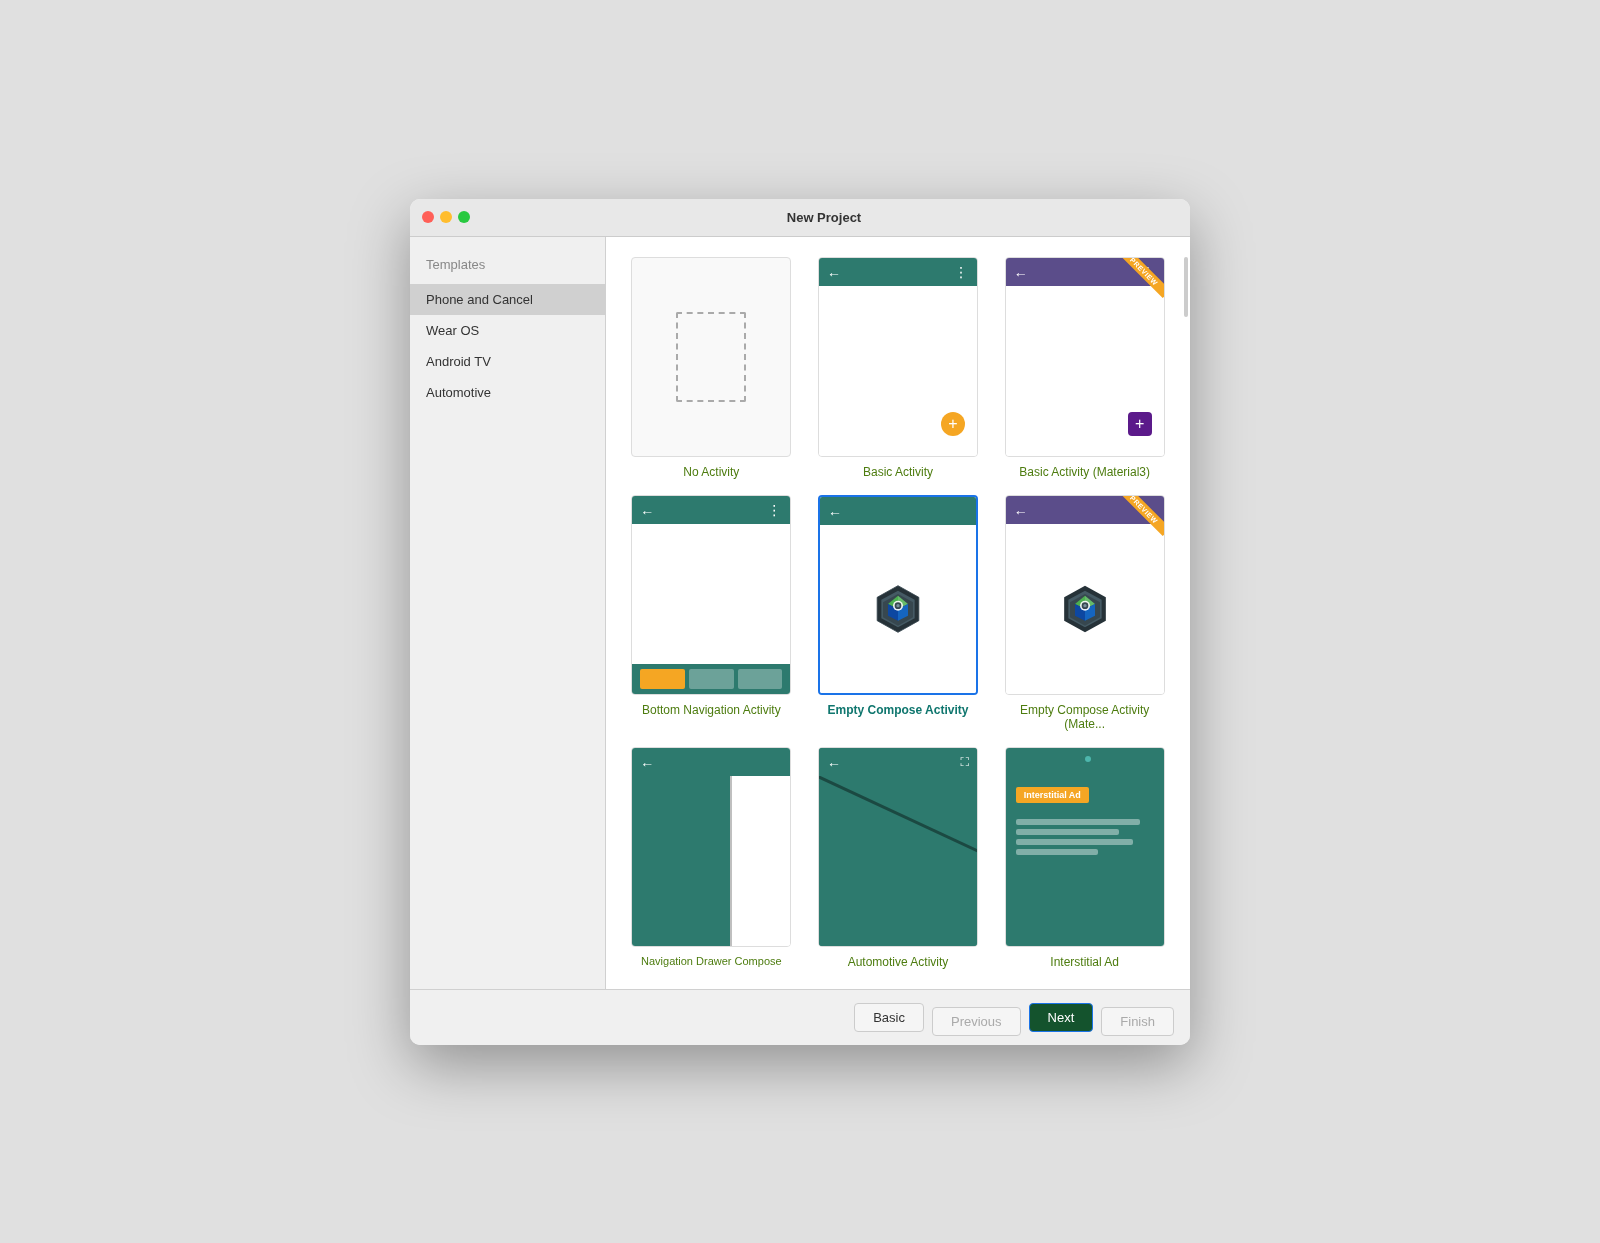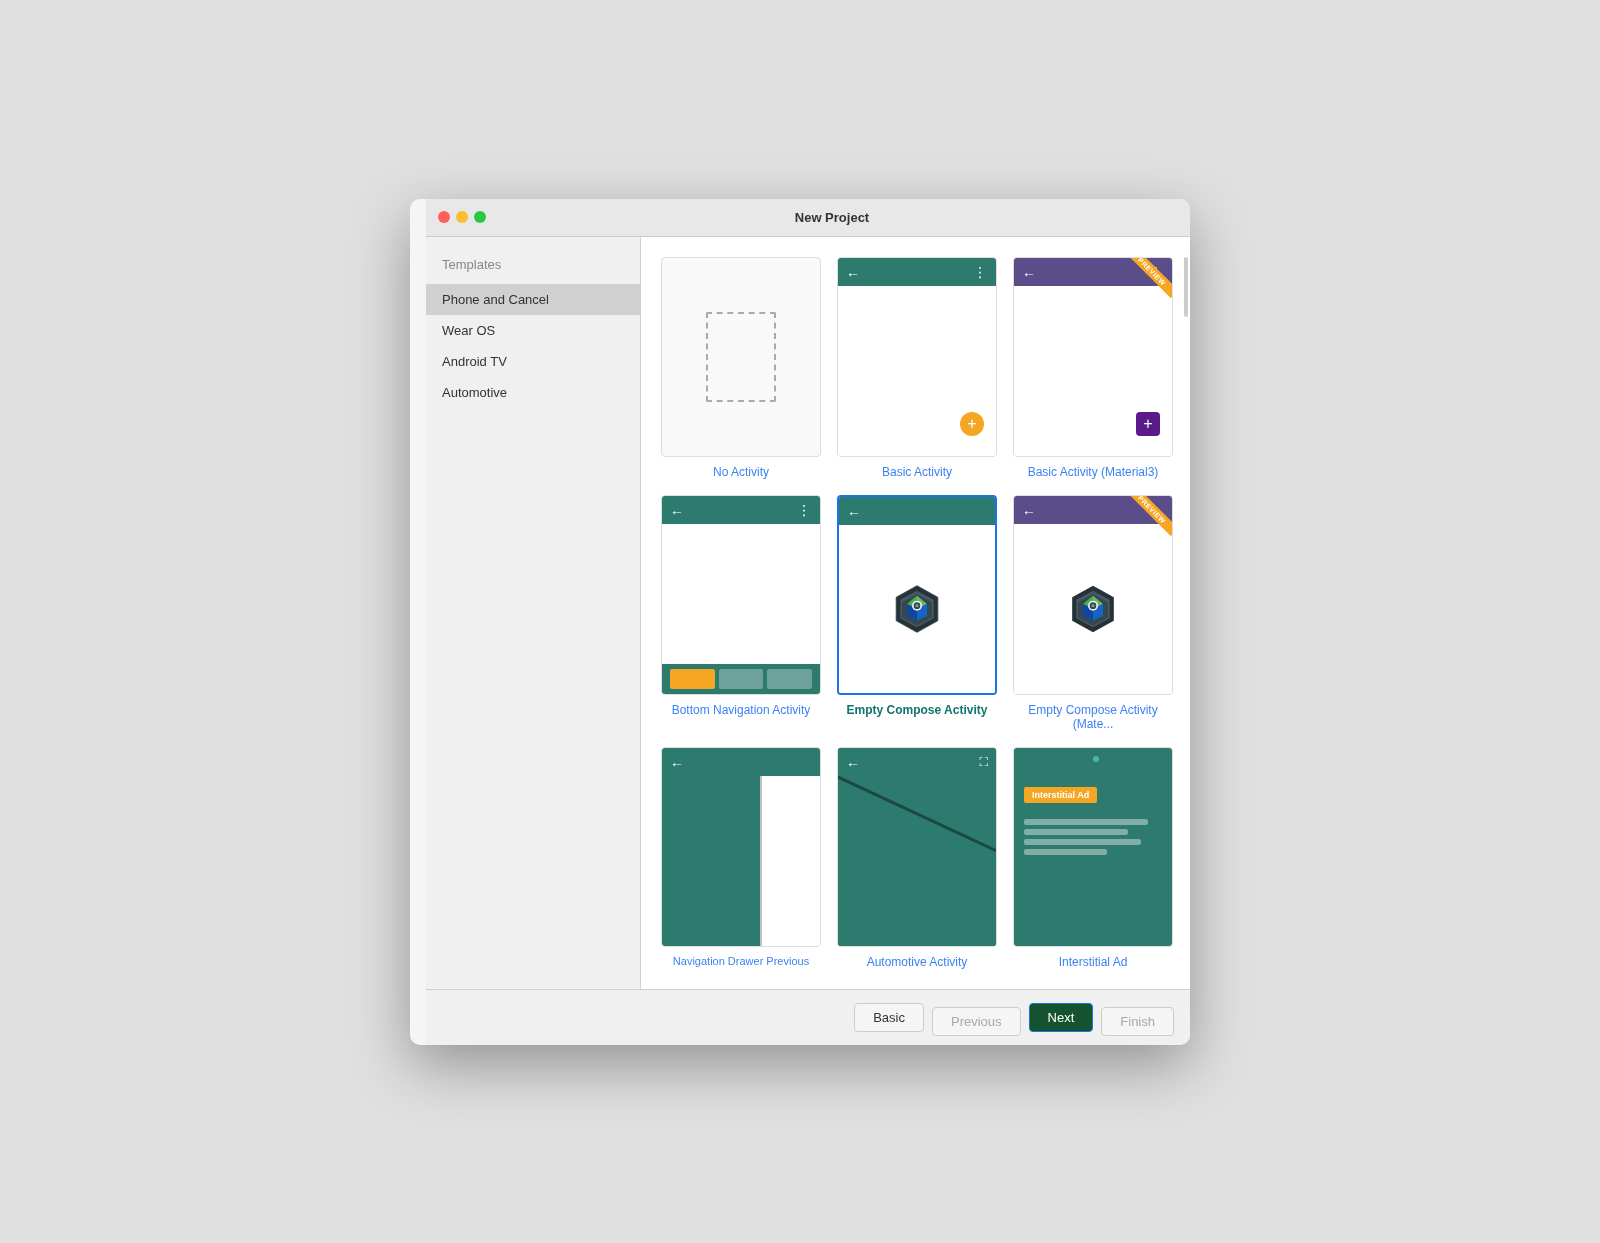--- a/index.html
+++ b/index.html
@@ -12,21 +12,20 @@
       font-family: -apple-system, BlinkMacSystemFont, 'Helvetica Neue', Arial, sans-serif;
     }
     .window {
       width: 780px;
       background: #f5f5f5;
       border-radius: 10px;
       box-shadow: 0 20px 60px rgba(0,0,0,0.35);
       overflow: hidden;
       display: flex;
       flex-direction: column;
-      padding-left: 16px;
     }
     .titlebar {
       background: #e8e8e8;
       height: 38px;
       display: flex;
       align-items: center;
       padding: 0 12px;
       border-bottom: 1px solid #ccc;
       flex-shrink: 0;
     }
@@ -49,21 +48,21 @@
       font-size: 13px;
       font-weight: 600;
       color: #333;
     }
     .content {
       display: flex;
       flex: 1;
       overflow: hidden;
     }
     .sidebar {
-      width: 215px;
+      width: 196px;
       background: #f0f0f0;
       border-right: 1px solid #d0d0d0;
       padding: 16px 0;
       flex-shrink: 0;
     }
     .sidebar-heading {
       padding: 4px 16px 12px 16px;
       font-size: 13px;
       color: #888;
       font-weight: 400;
@@ -106,21 +105,21 @@
       display: flex;
       align-items: center;
       justify-content: center;
     }
     .template-preview.selected {
       border: 2px solid #1a73e8;
     }
     .template-label {
       margin-top: 8px;
       font-size: 12px;
-      color: #3b82f6;
+      color: #4d7c0f;
       text-align: center;
     }
     .template-label.selected {
       color: #0f766e;
       font-weight: 600;
     }
     
     .phone-mockup {
       width: 100%;
       height: 100%;
@@ -496,21 +495,21 @@
           <div class="template-preview">
             <div class="drawer-preview">
               <div class="drawer-topbar">
                 <span style="color:white;font-size:14px;">←</span>
               </div>
               <div style="position:absolute;top:28px;left:0;width:62%;height:calc(100% - 28px);background:#2d7a6e;"></div>
               <div style="position:absolute;top:28px;left:0;width:100%;height:calc(100% - 28px);background:white;clip-path:polygon(63% 0%, 100% 0%, 100% 100%, 67% 100%);"></div>
               <div style="position:absolute;top:28px;left:62%;width:2px;height:calc(100% - 28px);background:rgba(0,0,0,0.25);"></div>
             </div>
           </div>
-          <div class="template-label" style="font-size:11px;">Navigation Drawer Previous</div>
+          <div class="template-label" style="font-size:11px;">Navigation Drawer Compose</div>
         </div>
 
         <div class="template-item">
           <div class="template-preview">
             <div class="phone-mockup" style="background:#2d7a6e;">
               <div class="phone-topbar" style="background:#2d7a6e;">
                 <span class="back-arrow">←</span>
                 <span class="fullscreen-icon" style="position:static;margin-left:auto;color:white;font-size:12px;">⛶</span>
               </div>
               <div style="flex:1;background:#2d7a6e;position:relative;">

